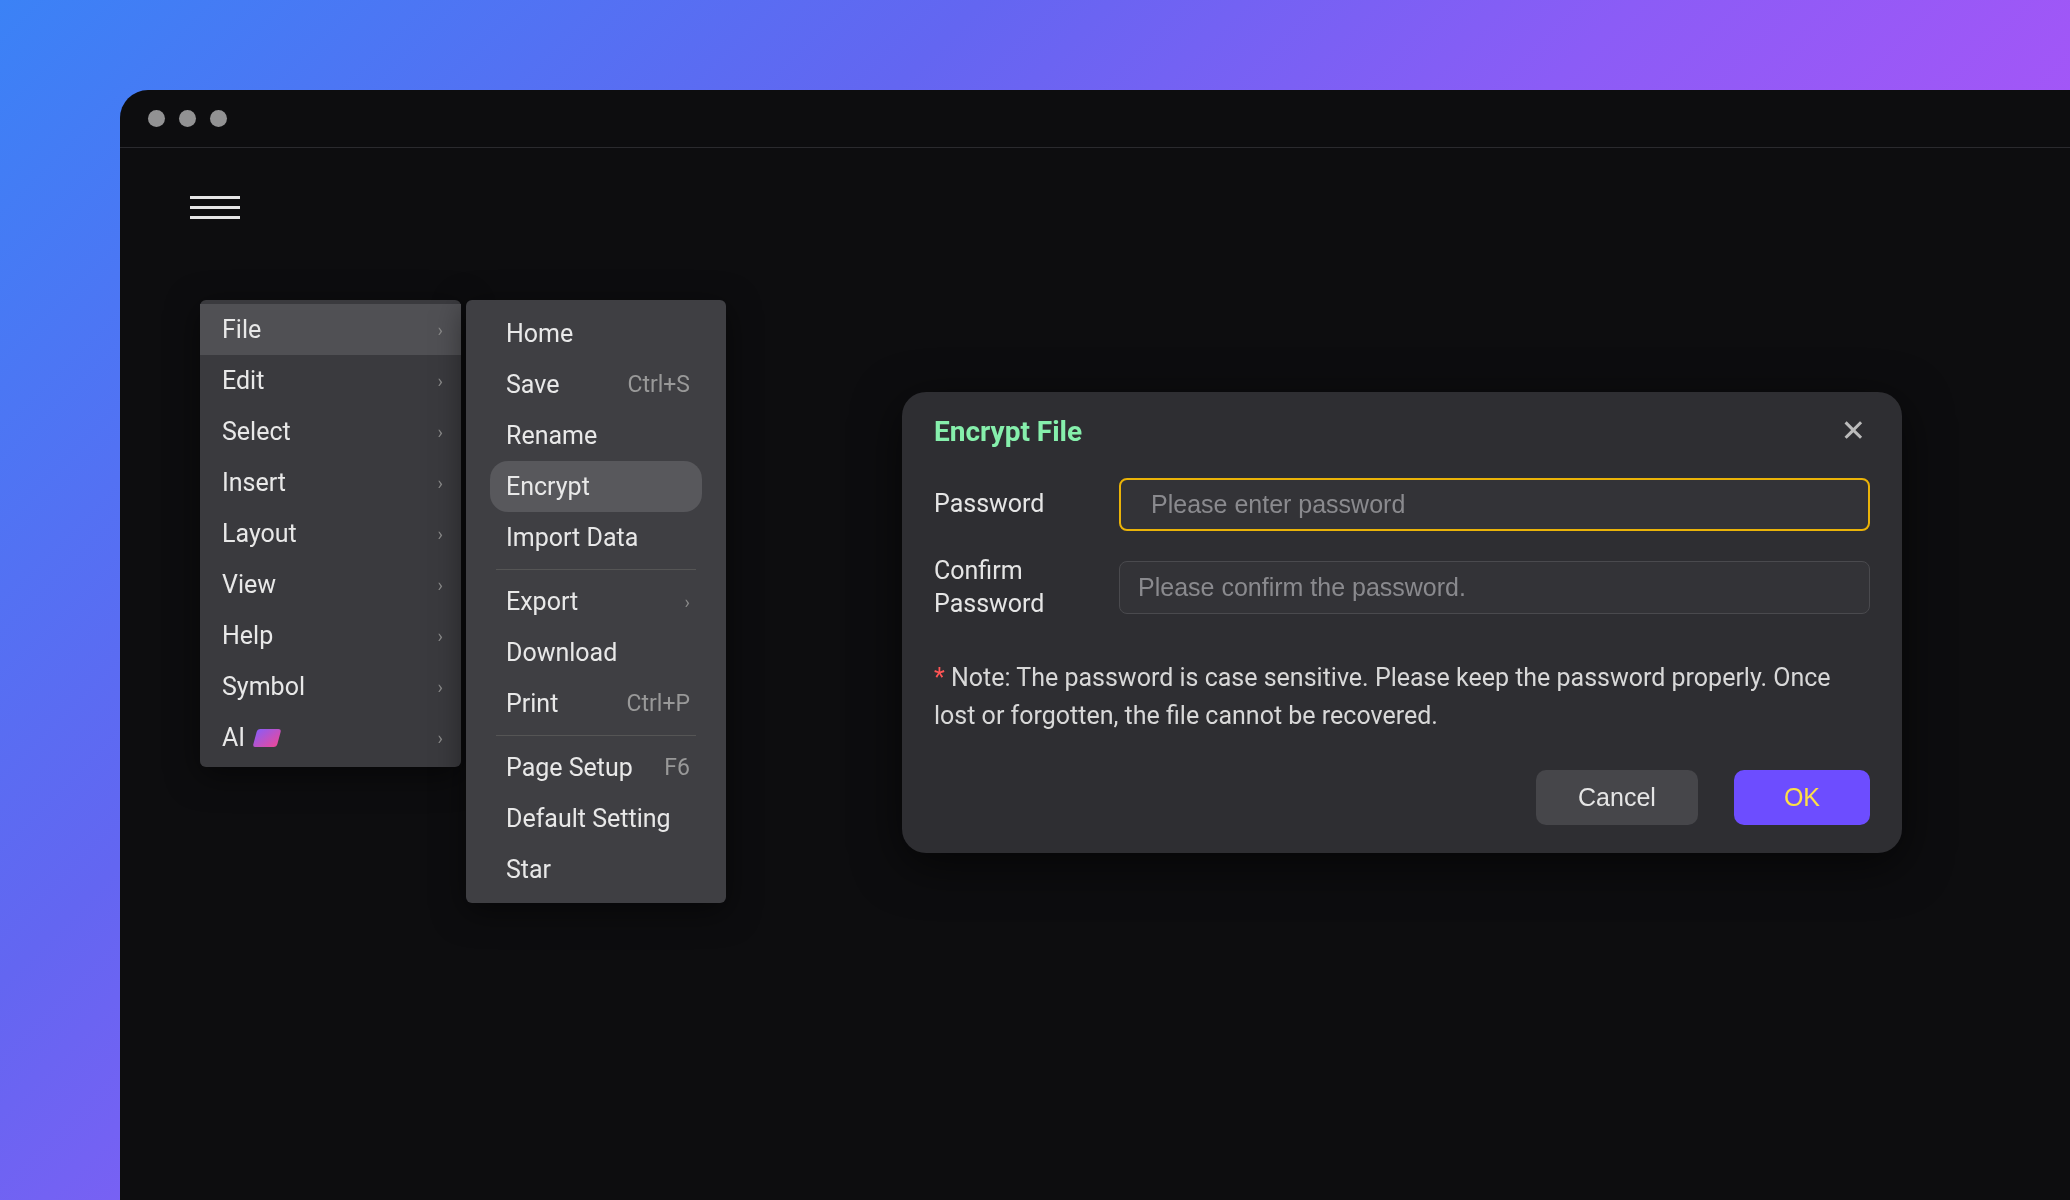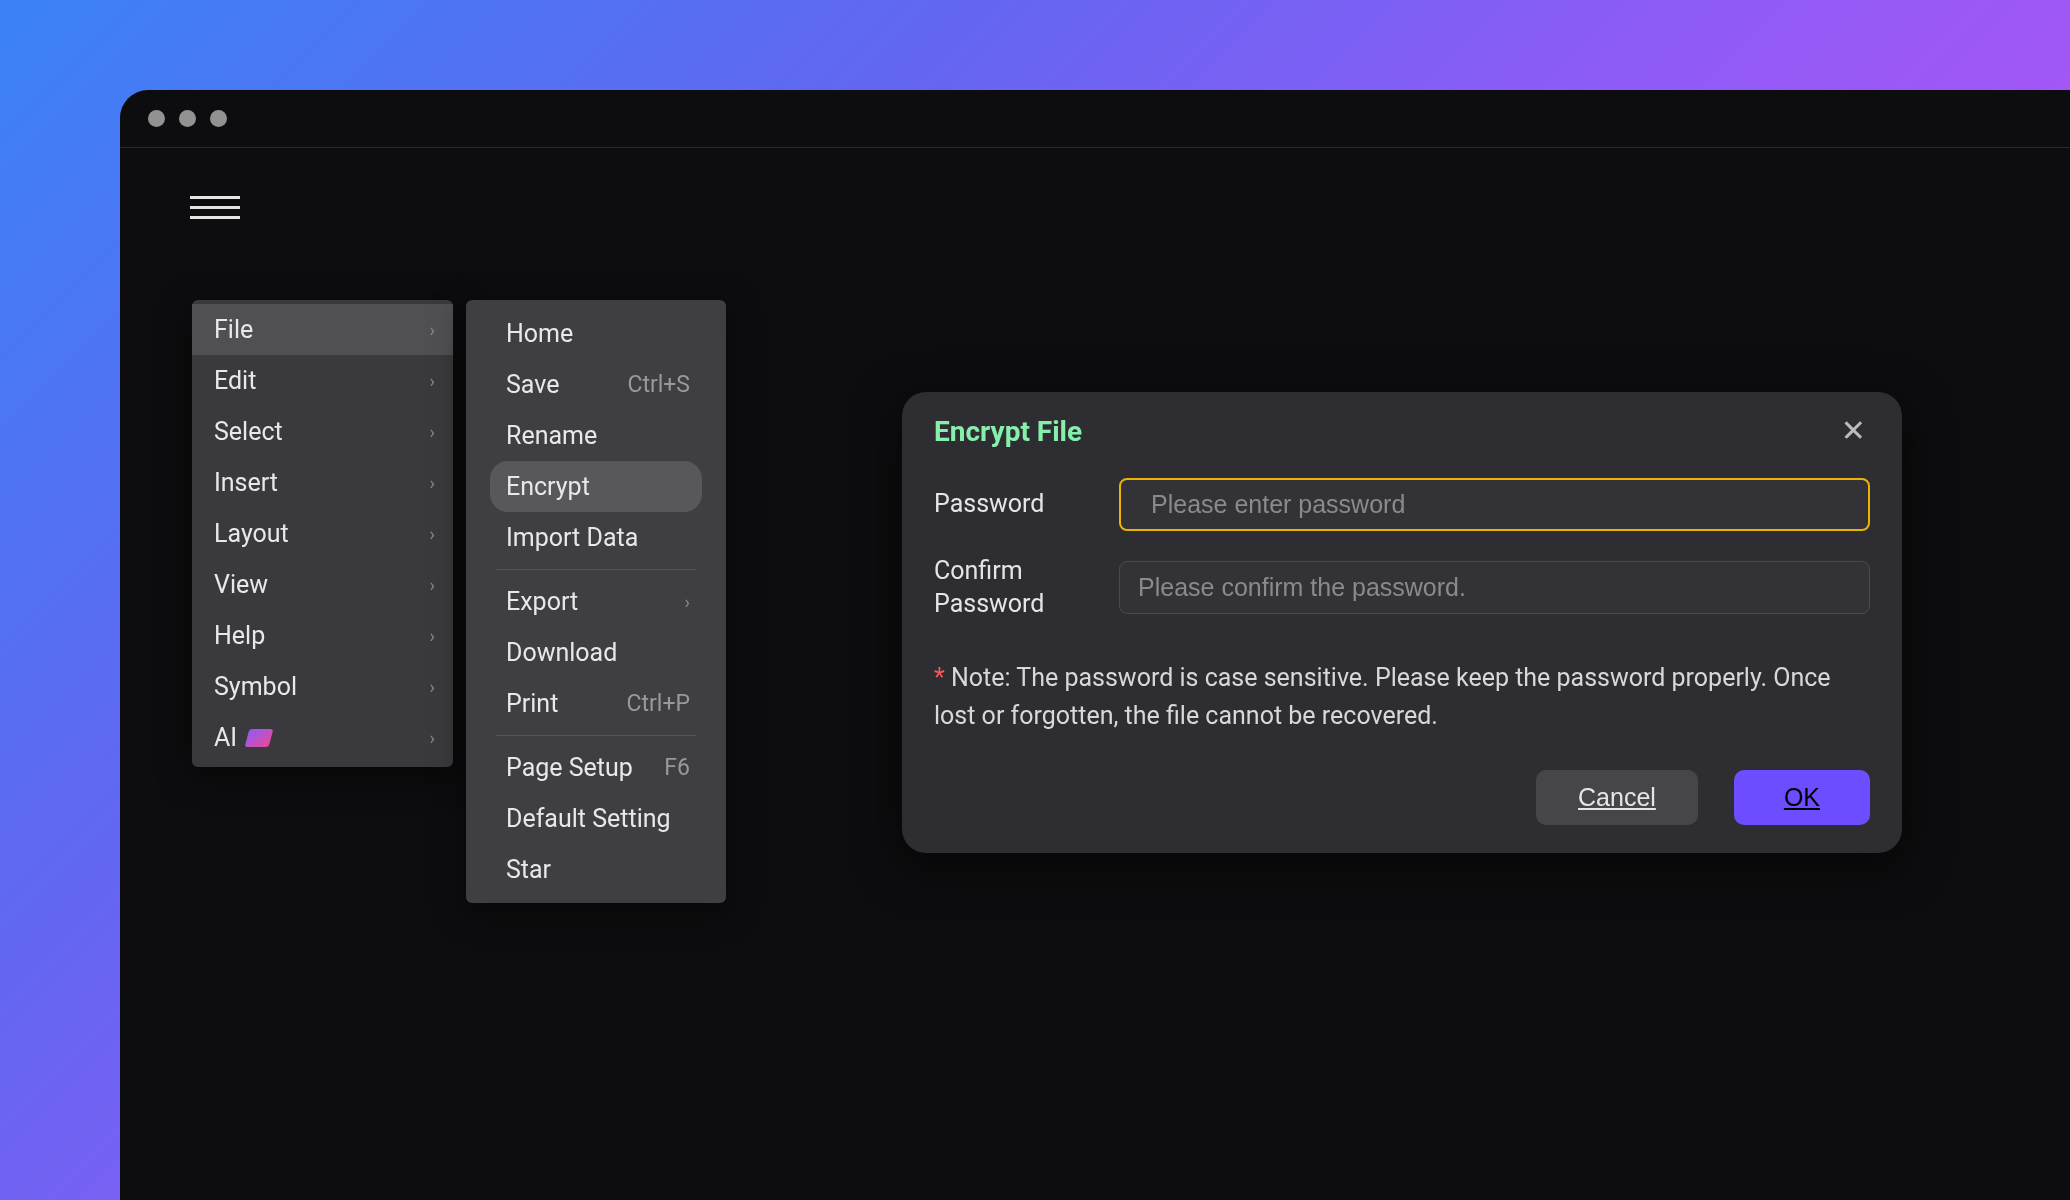--- a/index.html
+++ b/index.html
@@ -57,21 +57,21 @@
       cursor: pointer;
     }
     .hamburger-line {
       width: 50px;
       height: 3px;
       background: #e5e5e5;
     }
     .main-menu {
       position: absolute;
       top: 300px;
-      left: 192px;
+      left: 200px;
       width: 261px;
       background: #3a3a3e;
       border-radius: 6px;
       box-shadow: 0 8px 32px rgba(0,0,0,0.5);
       padding: 4px 0;
     }
     .menu-item {
       display: flex;
       align-items: center;
       justify-content: space-between;
@@ -207,29 +207,28 @@
       display: flex;
       justify-content: flex-end;
       gap: 36px;
     }
     .btn {
       padding: 13px 42px;
       border-radius: 10px;
       border: none;
       font-size: 25px;
       cursor: pointer;
-      text-decoration: underline;
     }
     .btn-cancel {
       background: #46464a;
       color: #e5e5e5;
     }
     .btn-ok {
       background: #6d4dff;
-      color: #000000;
+      color: #fde047;
       padding: 13px 50px;
     }
   </style>
 </head>
 <body>
 
 <div class="app-window">
   <div class="titlebar">
     <div class="traffic-lights">
       <div class="traffic-light"></div>

